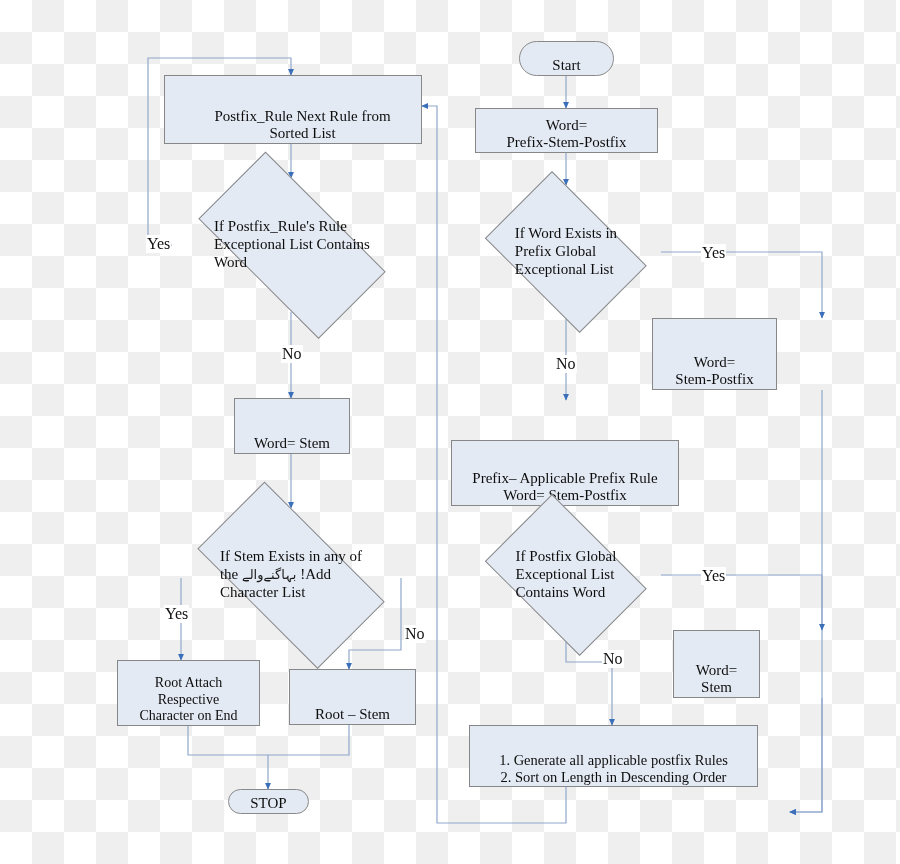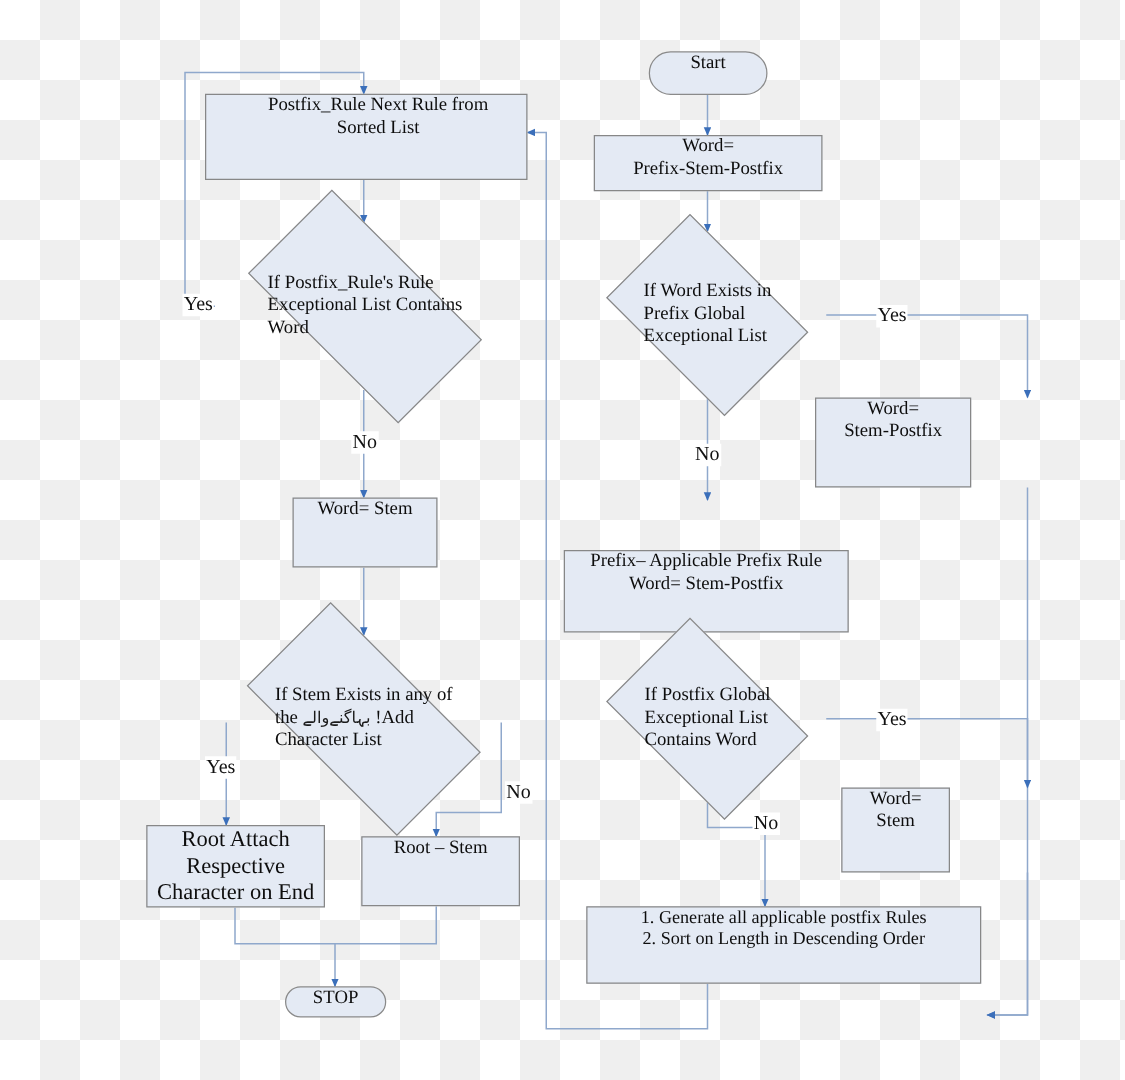--- a/index.html
+++ b/index.html
@@ -20,21 +20,21 @@
     background-size: 64px 64px;
     background-position: 0 0, 32px 32px;
     font-family: "Liberation Serif", "DejaVu Serif", serif;
   }
   .node {
     position: absolute;
     box-sizing: border-box;
     background: #e4eaf4;
     border: 1px solid #878787;
     display: flex;
-    align-items: flex-start;
+    align-items: flex-end;
     justify-content: center;
     text-align: center;
     color: #0d0d0d;
     font-size: 15px;
     line-height: 1.18;
     z-index: 3;
   }
   .node.terminal {
     border-radius: 999px;
     border: 1px solid #8a8a8a;
@@ -180,21 +180,21 @@
   <div class="edge-label" style="left:701px; top:567px;">Yes</div>
   <div class="edge-label" style="left:602px; top:650px;">No</div>
 
   <div class="node" style="left:673px; top:630px; width:87px; height:68px;">
     <span>
       <span>Word=</span><br>
       <span>Stem</span>
     </span>
   </div>
 
-  <div class="node" style="left:469px; top:725px; width:316px; height:62px;">
+  <div class="node" style="left:469px; top:725px; width:289px; height:62px;">
     <span style="font-size:14.5px;">
       <span>1. Generate all applicable postfix Rules</span><br>
       <span>2. Sort on Length in Descending Order</span>
     </span>
   </div>
 
   <div class="node" style="left:164px; top:75px; width:258px; height:69px;padding-left:19px;">
     <span>
       <span>Postfix_Rule    Next Rule from</span><br>
       <span>Sorted List</span>
@@ -229,21 +229,21 @@
           <span>!Add</span>
         </span><br>
         <span>Character List</span>
       </span>
     </div>
   </div>
   <div class="edge-label" style="left:164px; top:605px;">Yes</div>
   <div class="edge-label" style="left:404px; top:625px;">No</div>
 
   <div class="node" style="left:117px; top:660px; width:143px; height:66px;">
-    <span style="font-size:18px;">
+    <span style="font-size:14px;">
       <span>Root   Attach</span><br>
       <span>Respective</span><br>
       <span>Character on End</span>
     </span>
   </div>
 
   <div class="node" style="left:289px; top:669px; width:127px; height:56px;">
     <span>Root –  Stem</span>
   </div>
 

